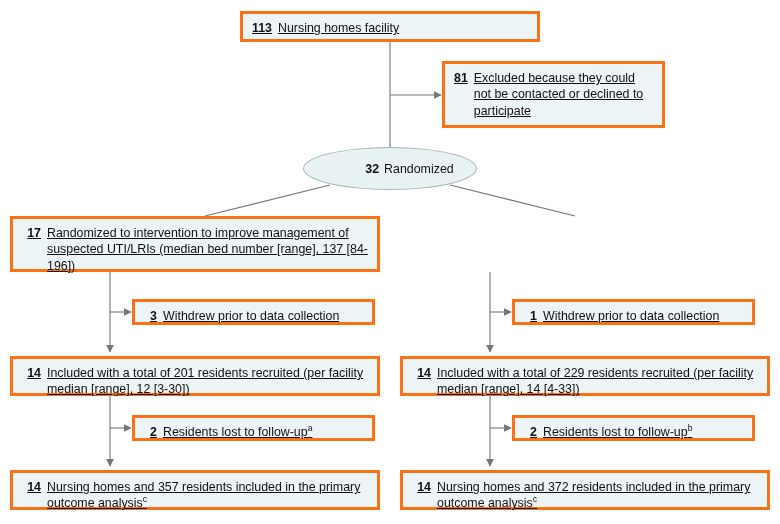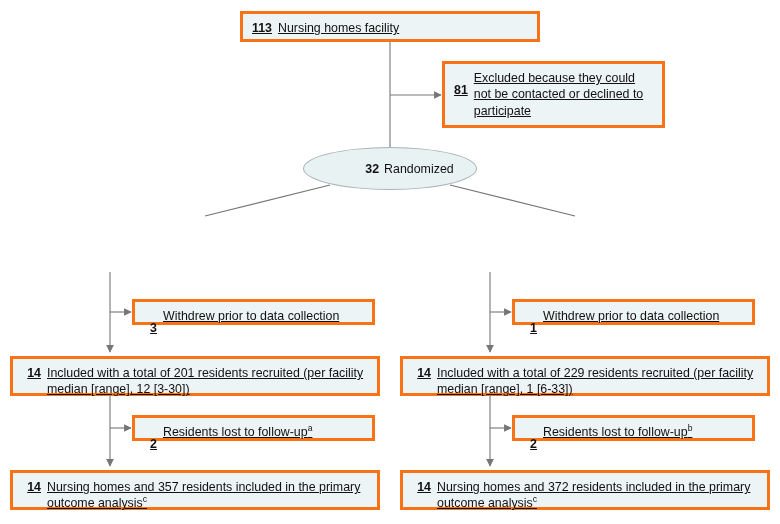--- a/index.html
+++ b/index.html
@@ -52,21 +52,21 @@
   .node .txt {
     flex: 1 1 auto;
   }
   .node.center .row {
     justify-content: center;
   }
   .node.center .num {
     text-align: center;
   }
   .node.indent2 .num { min-width: 19px; }
-  .node.indent1 .num { min-width: 13px; margin-top: 12px; }
+  .node.indent1 .num { min-width: 13px; }
 
   .ellipse {
     position: absolute;
     box-sizing: border-box;
     background: #e9f2f3;
     border: 1px solid #a7b3b8;
     border-radius: 50%;
     display: flex;
     align-items: center;
     justify-content: center;
@@ -131,20 +131,26 @@
       <span class="num">81</span>
       <span class="txt">Excluded because they could not be contacted or declined to participate</span>
     </div>
   </div>
 
   <div class="ellipse" style="left:303px; top:147px; width:174px; height:43px;">
     <span class="num">32</span>
     <span>Randomized</span>
   </div>
 
+  <div class="node indent2" style="left:10px; top:216px; width:370px; height:56px;">
+    <div class="row">
+      <span class="num">17</span>
+      <span class="txt">Randomized to intervention to improve management of suspected UTI/LRIs (median bed number [range], 137 [84-196])</span>
+    </div>
+  </div>
 
 
   <div class="node indent1" style="left:132px; top:299px; width:243px; height:26px;">
     <div class="row">
       <span class="num">3</span>
       <span class="txt">Withdrew prior to data collection</span>
     </div>
   </div>
 
   <div class="node indent1" style="left:512px; top:299px; width:243px; height:26px;">
@@ -157,21 +163,21 @@
   <div class="node indent2" style="left:10px; top:356px; width:370px; height:40px;">
     <div class="row">
       <span class="num">14</span>
       <span class="txt">Included with a total of 201 residents recruited (per facility median [range], 12 [3-30])</span>
     </div>
   </div>
 
   <div class="node indent2" style="left:400px; top:356px; width:370px; height:40px;">
     <div class="row">
       <span class="num">14</span>
-      <span class="txt">Included with a total of 229 residents recruited (per facility median [range], 1 [6-33])</span>
+      <span class="txt">Included with a total of 229 residents recruited (per facility median [range], 14 [4-33])</span>
     </div>
   </div>
 
   <div class="node indent1" style="left:132px; top:415px; width:243px; height:26px;">
     <div class="row">
       <span class="num">2</span>
       <span class="txt"><span>Residents lost to follow-up</span><sup>a</sup></span>
     </div>
   </div>
 

